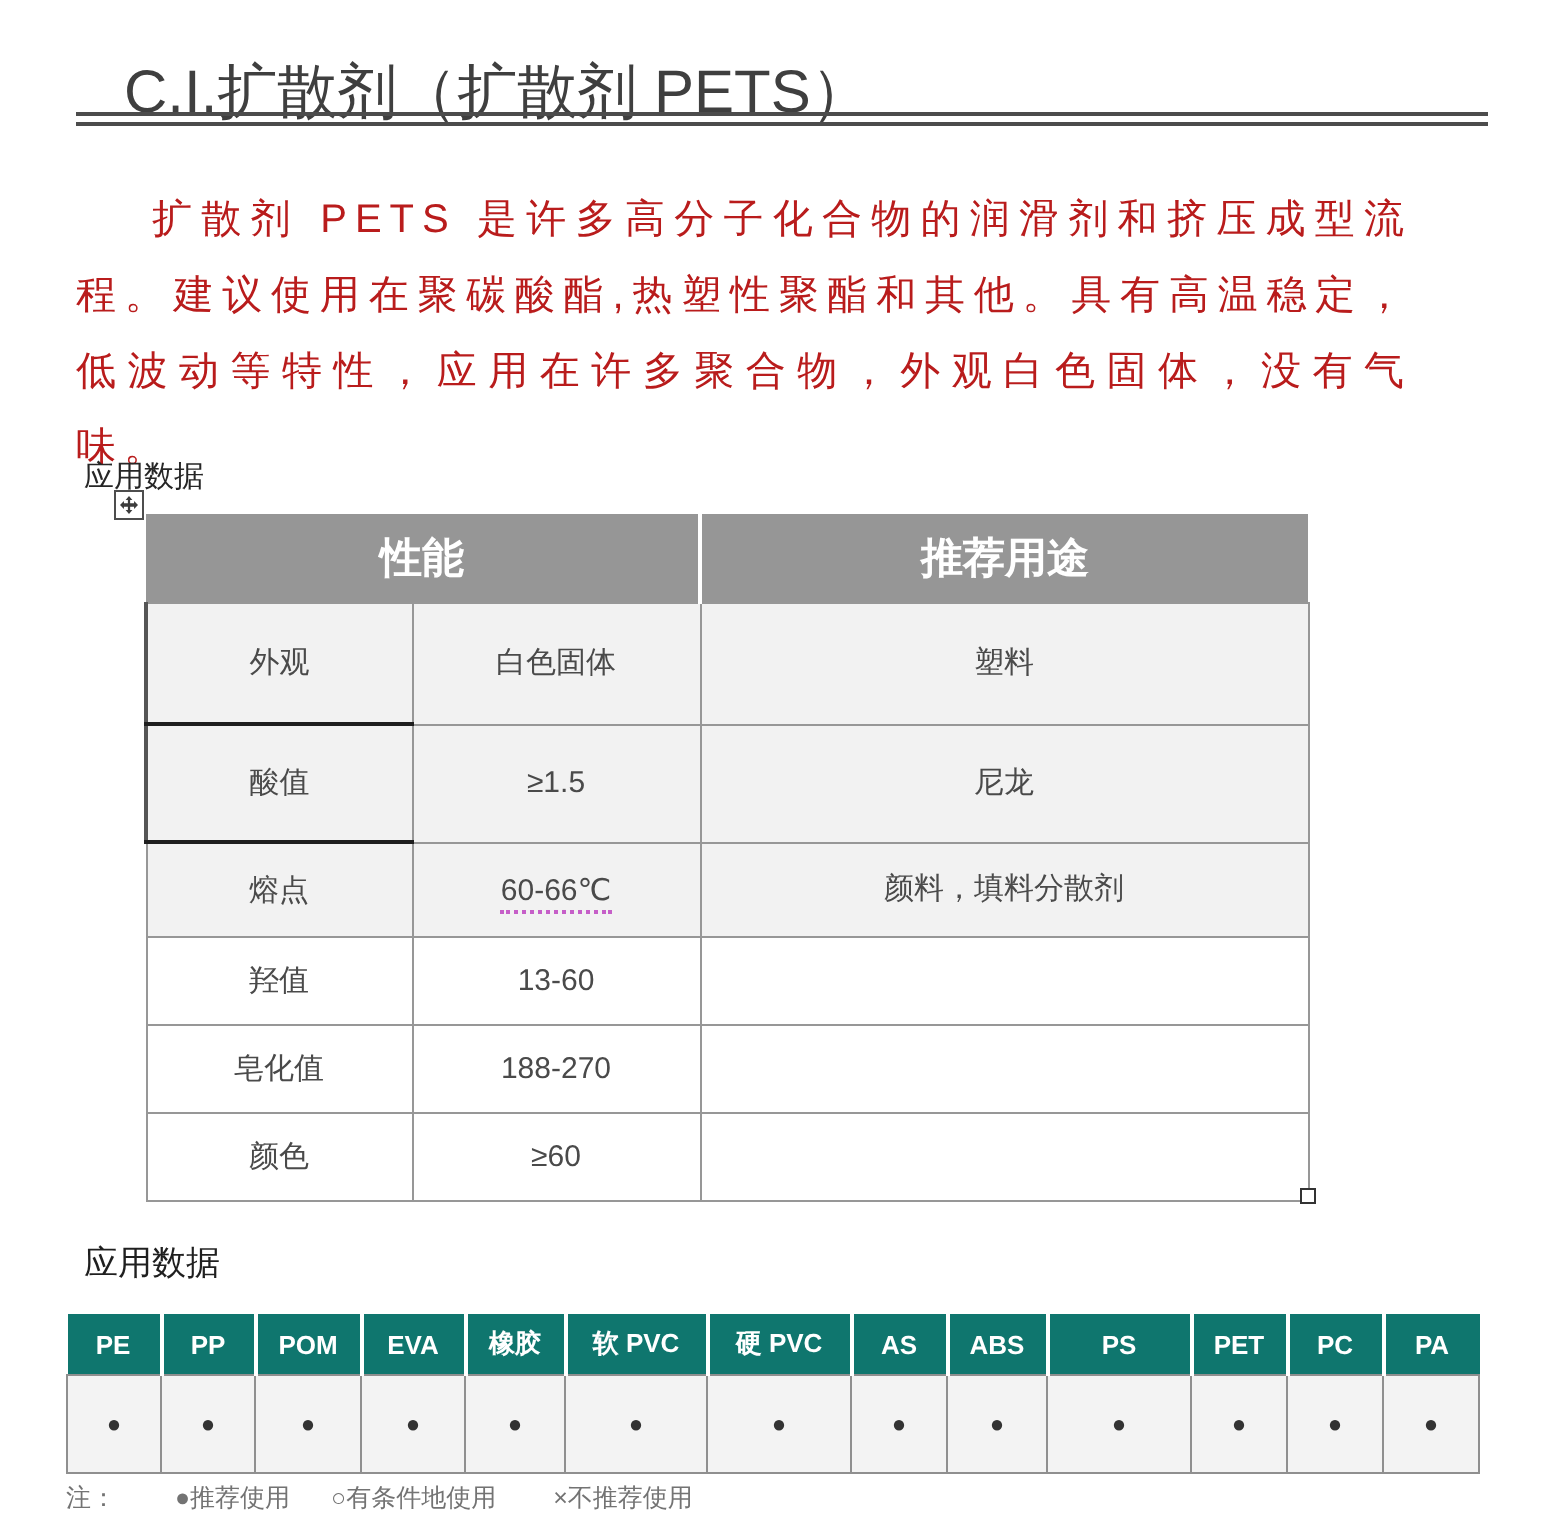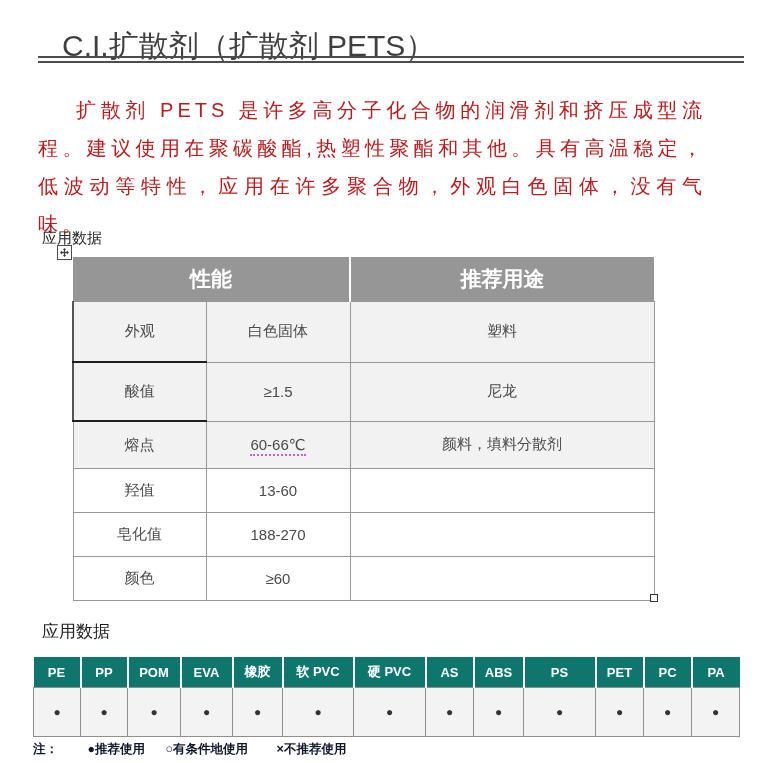--- a/index.html
+++ b/index.html
@@ -67,23 +67,22 @@
     background:#0f766e; color:#ffffff; font-weight:bold; font-size:13px;
     height:30px; padding:0; text-align:center; border:none; white-space:nowrap;
   }
   .t2 th.sep { border-left:2px solid #ffffff; }
   .t2 td {
     background:#f3f3f3; border:1px solid #8f8f8f; height:48px;
     text-align:center; vertical-align:middle; font-size:12px; color:#333333; padding:0;
   }
   
   .note {
-    position:absolute; left:33px; top:741px; font-size:12.5px; color:#0f172a;
+    position:absolute; left:33px; top:741px; font-size:12.5px; color:#737373;
     white-space:nowrap;
-    font-weight:bold;
   }
   .note .lbl { margin-right:26px; }
   .note .leg1 { margin-right:17px; }
   .note .leg2 { margin-right:25px; }
 </style>
 </head>
 <body>
 
 <div class="page">
 

